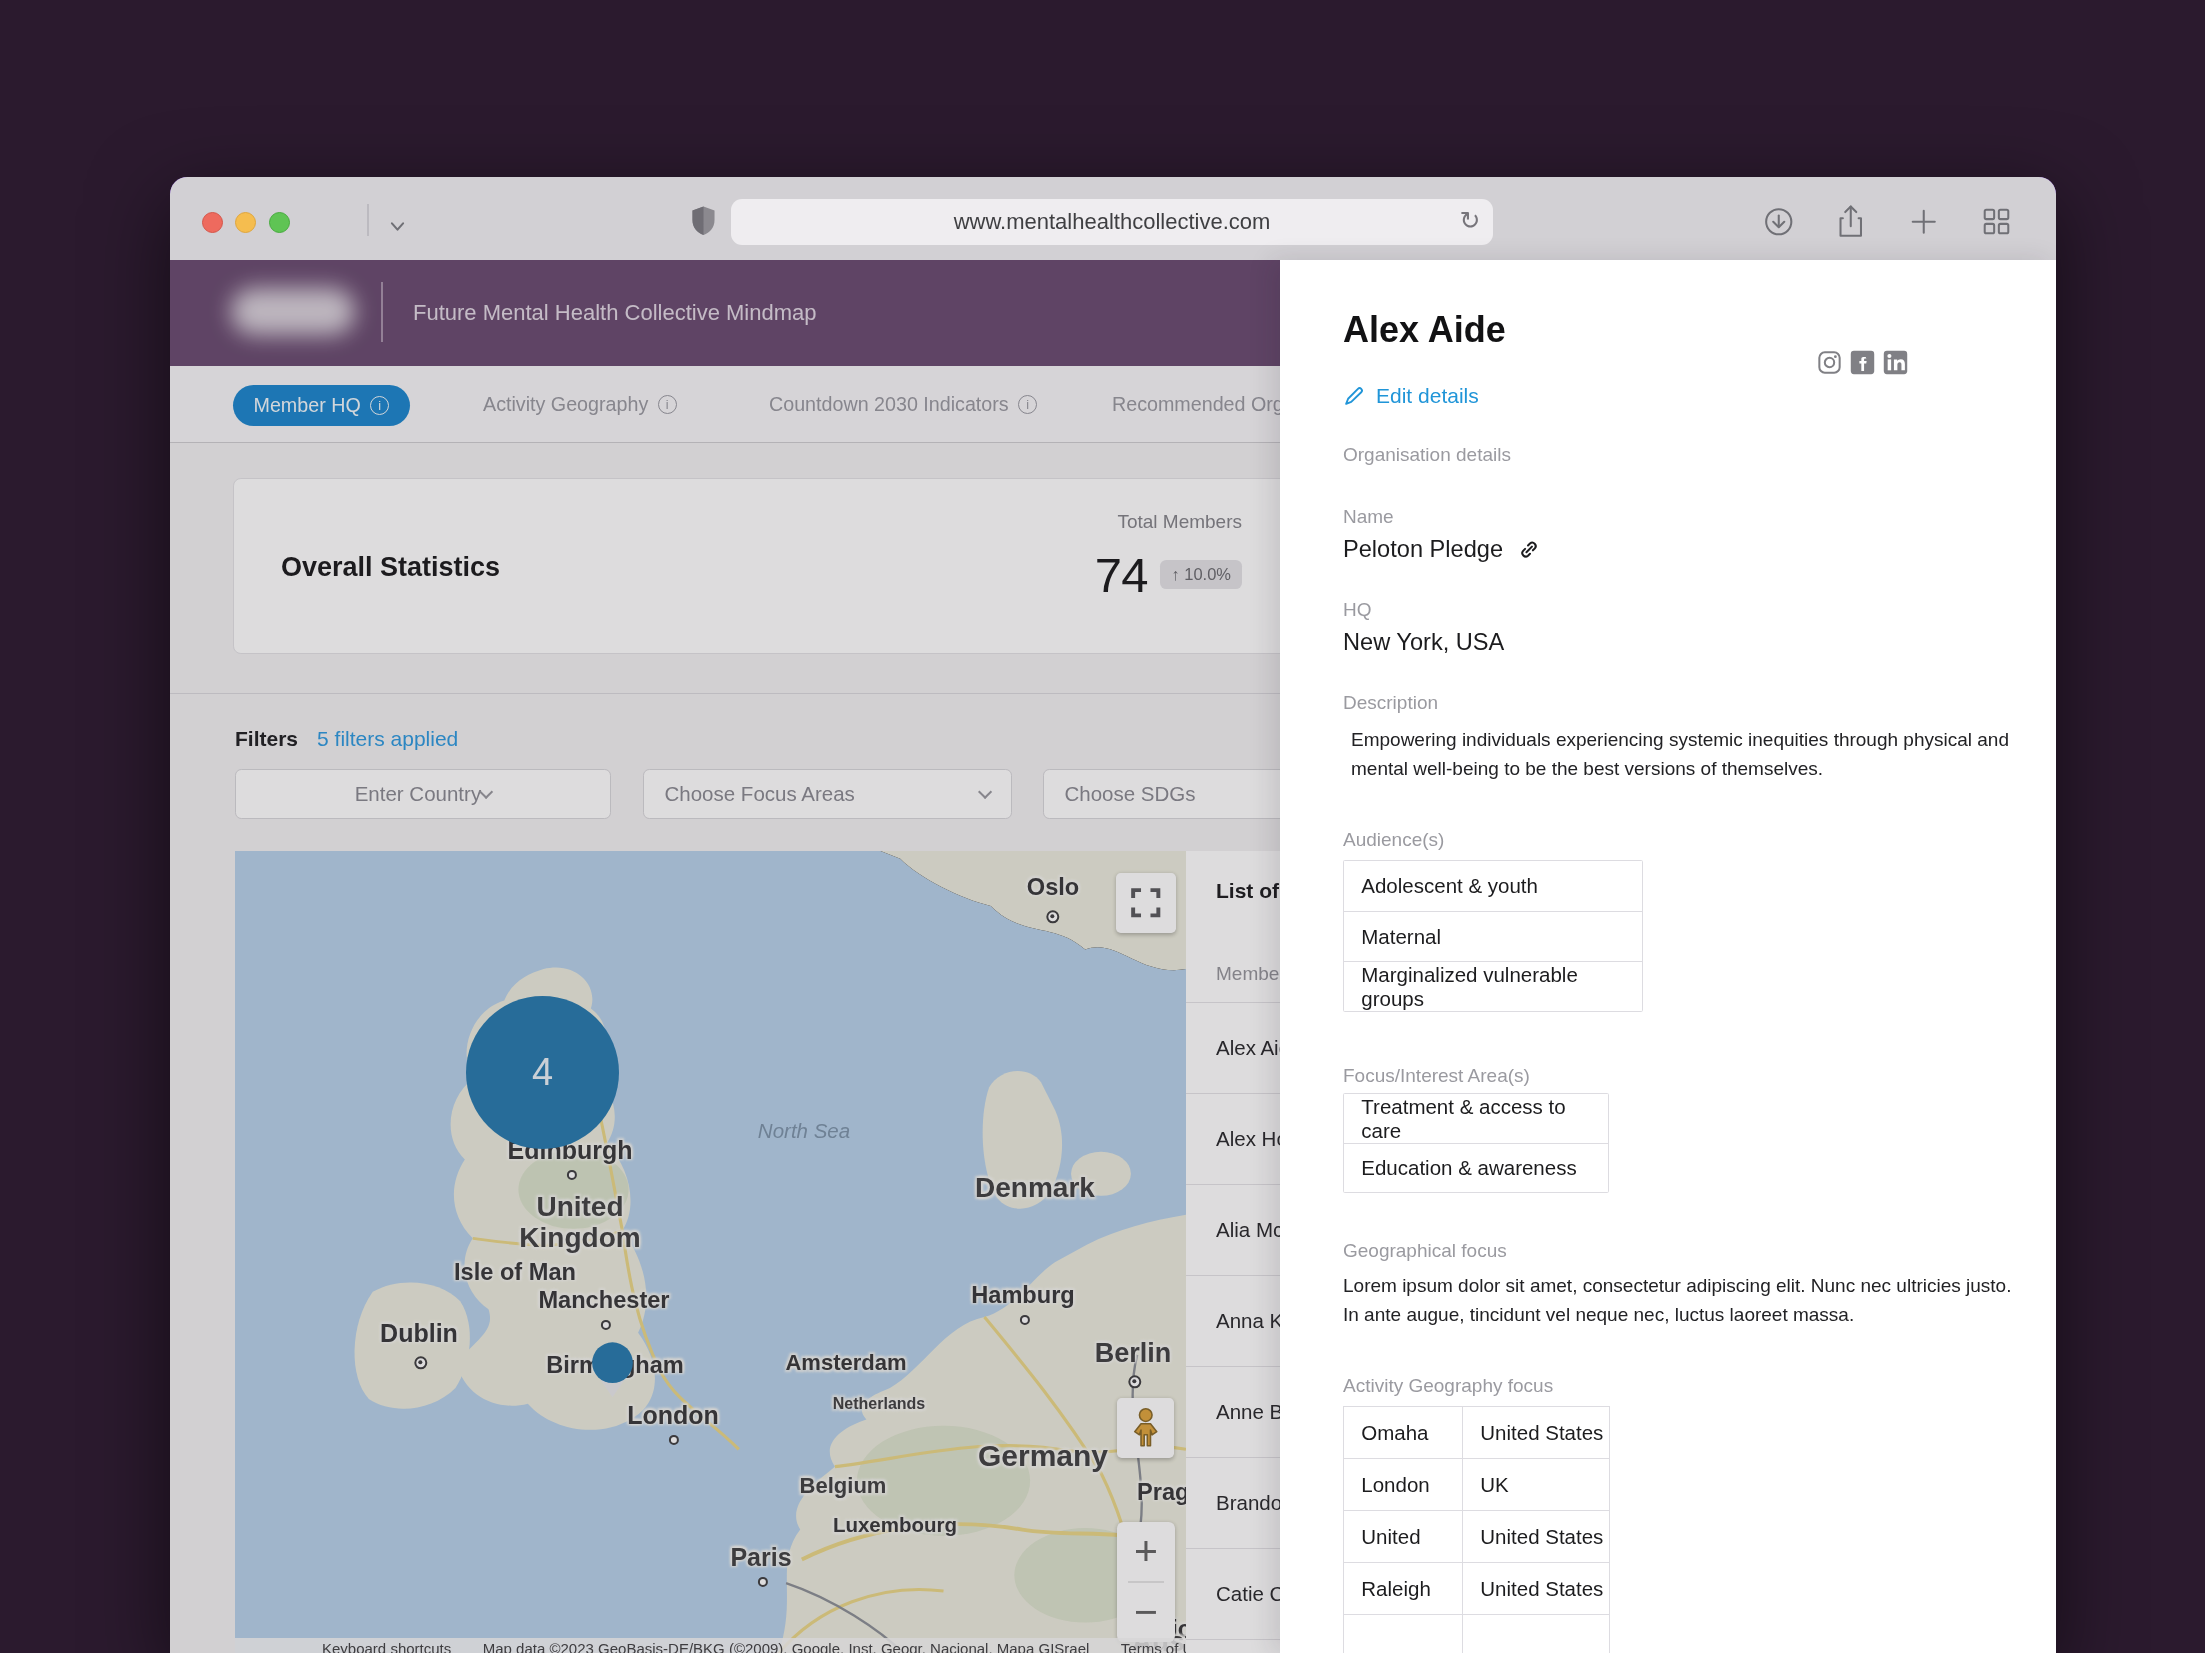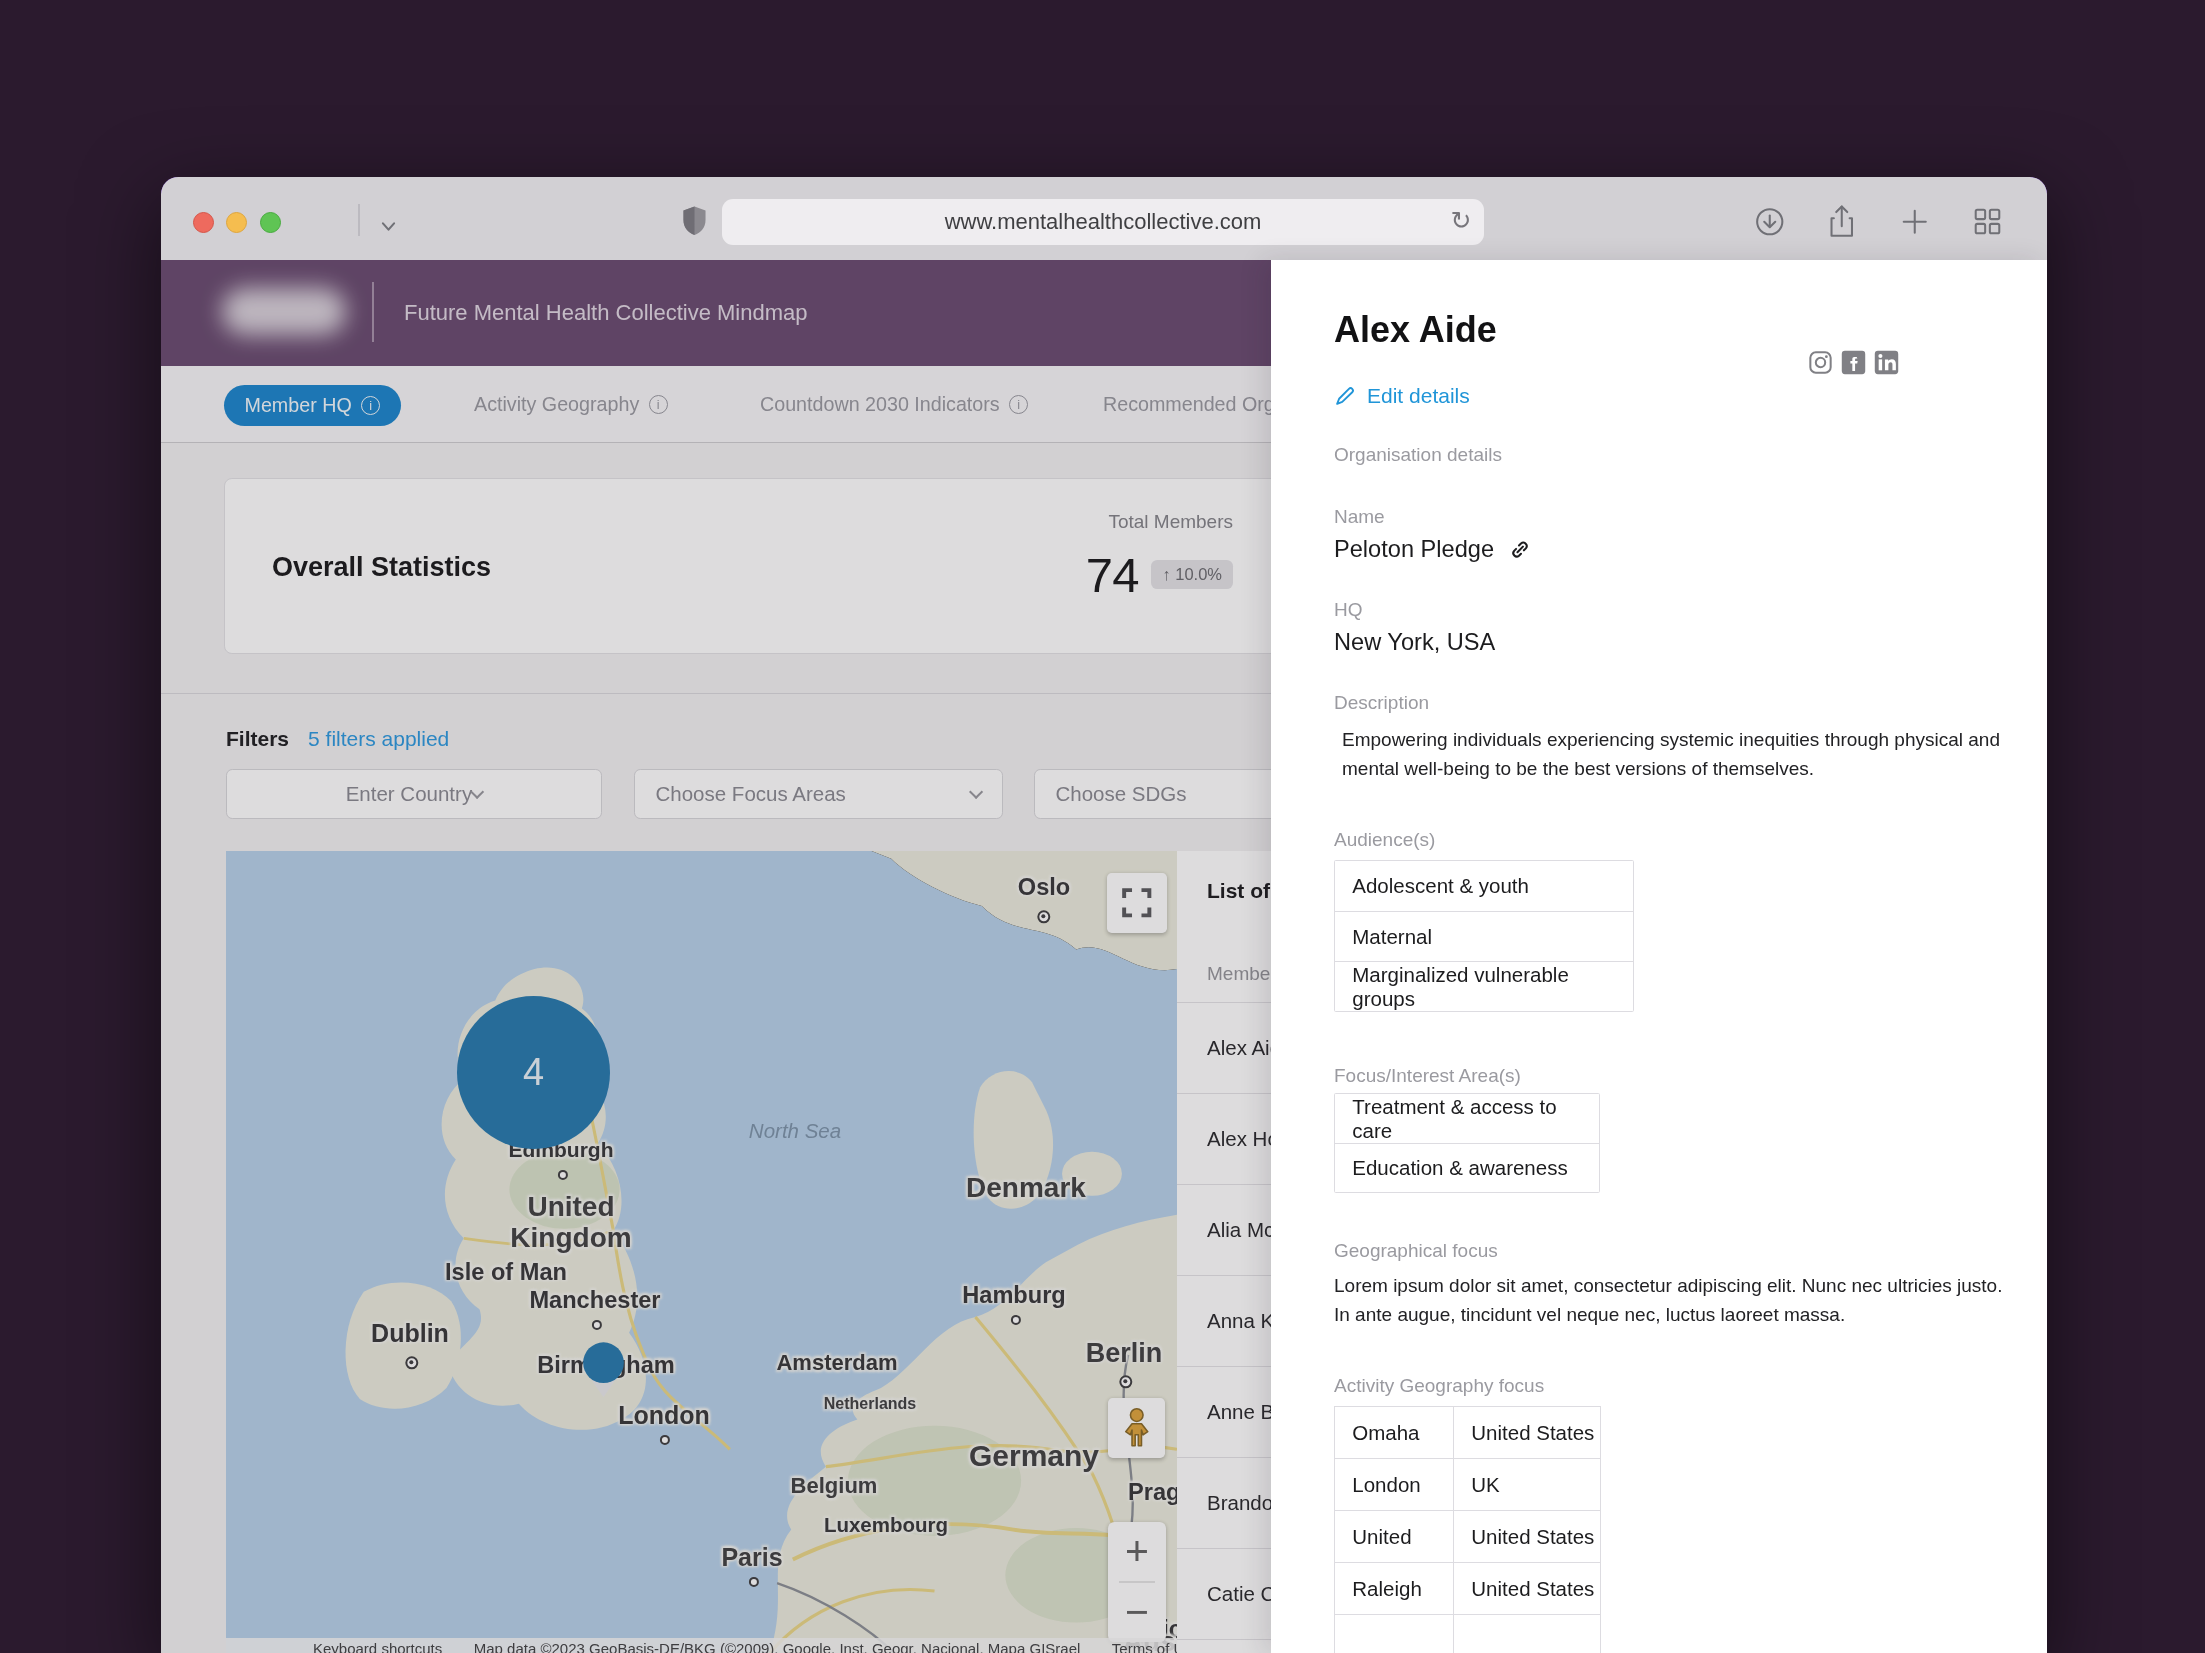--- a/index.html
+++ b/index.html
@@ -1,20 +1,20 @@
 <!DOCTYPE html>
 <html style="font-size:12.6px"><head>
 <meta charset="utf-8">
 <style>
   * { margin:0; padding:0; box-sizing:border-box; }
   html,body { width:2205px; height:1654px; overflow:hidden; }
   body { background:#2b1a2e; font-family:"Liberation Sans", sans-serif; position:relative; }
 
   
-  .window { position:absolute; left:161px; top:177px; width:1886px; height:1477px;
+  .window { position:absolute; left:170px; top:177px; width:1886px; height:1477px;
             background:#6d28d9; border-radius:17.3px 17.3px 0 0; overflow:hidden;
             box-shadow:0 23.6px 79px rgba(0,0,0,.55); }
 
   
   .toolbar { position:absolute; top:0; left:0; width:100%; height:83px; background:#d2d0d4; }
   .traffic { position:absolute; top:35px; left:31.5px; display:flex; gap:12.6px; }
   .light { width:21px; height:21px; border-radius:50%; }
   .light.red{ background:#ee6a5e; border:0.8px solid #d55549;}
   .light.yellow{ background:#f5bd4f; border:0.8px solid #dfa53c;}
   .light.green{ background:#5fc454; border:0.8px solid #47ab3e;}
@@ -257,21 +257,21 @@
         <path d="M302,492 C360,500 420,510 492,482" stroke="#ead789" stroke-width="3.5" fill="none"></path>
         <path d="M412,208 C430,260 440,300 452,340" stroke="#ead789" stroke-width="3.5" fill="none"></path>
 
         <path d="M1146,640 C1126,720 1166,800 1146,880 C1176,940 1156,990 1166,1020" stroke="#8d9198" stroke-width="3" fill="none"></path>
         <path d="M700,930 C760,950 820,990 850,1020" stroke="#8d9198" stroke-width="3" fill="none"></path>
       </svg>
 
       <div class="map-label" style="left:818px; top:36px; font-size:23.6px;">Oslo</div>
       <div class="capital-dot" style="left:818px; top:66px;"></div>
       <div class="map-label sea" style="left:569px; top:280px; font-size:20.5px;">North Sea</div>
-      <div class="map-label" style="left:335px; top:299px; font-size:21px;">Edinburgh</div>
+      <div class="map-label" style="left:335px; top:299px; font-size:25px;">Edinburgh</div>
       <div class="city-dot" style="left:337px; top:324px;"></div>
       <div class="map-label country" style="left:345px; top:356px; font-size:28px;">United</div>
       <div class="map-label country" style="left:345px; top:387px; font-size:28px;">Kingdom</div>
       <div class="map-label" style="left:280px; top:421px; font-size:23.6px;">Isle of Man</div>
       <div class="map-label" style="left:184px; top:482px; font-size:25px;">Dublin</div>
       <div class="capital-dot" style="left:186px; top:512px;"></div>
       <div class="map-label" style="left:369px; top:449px; font-size:23.6px;">Manchester</div>
       <div class="city-dot" style="left:371px; top:474px;"></div>
       <div class="map-label" style="left:380px; top:514px; font-size:23.6px;">Birmingham</div>
       <div class="map-label" style="left:438px; top:564px; font-size:25px;">London</div>

